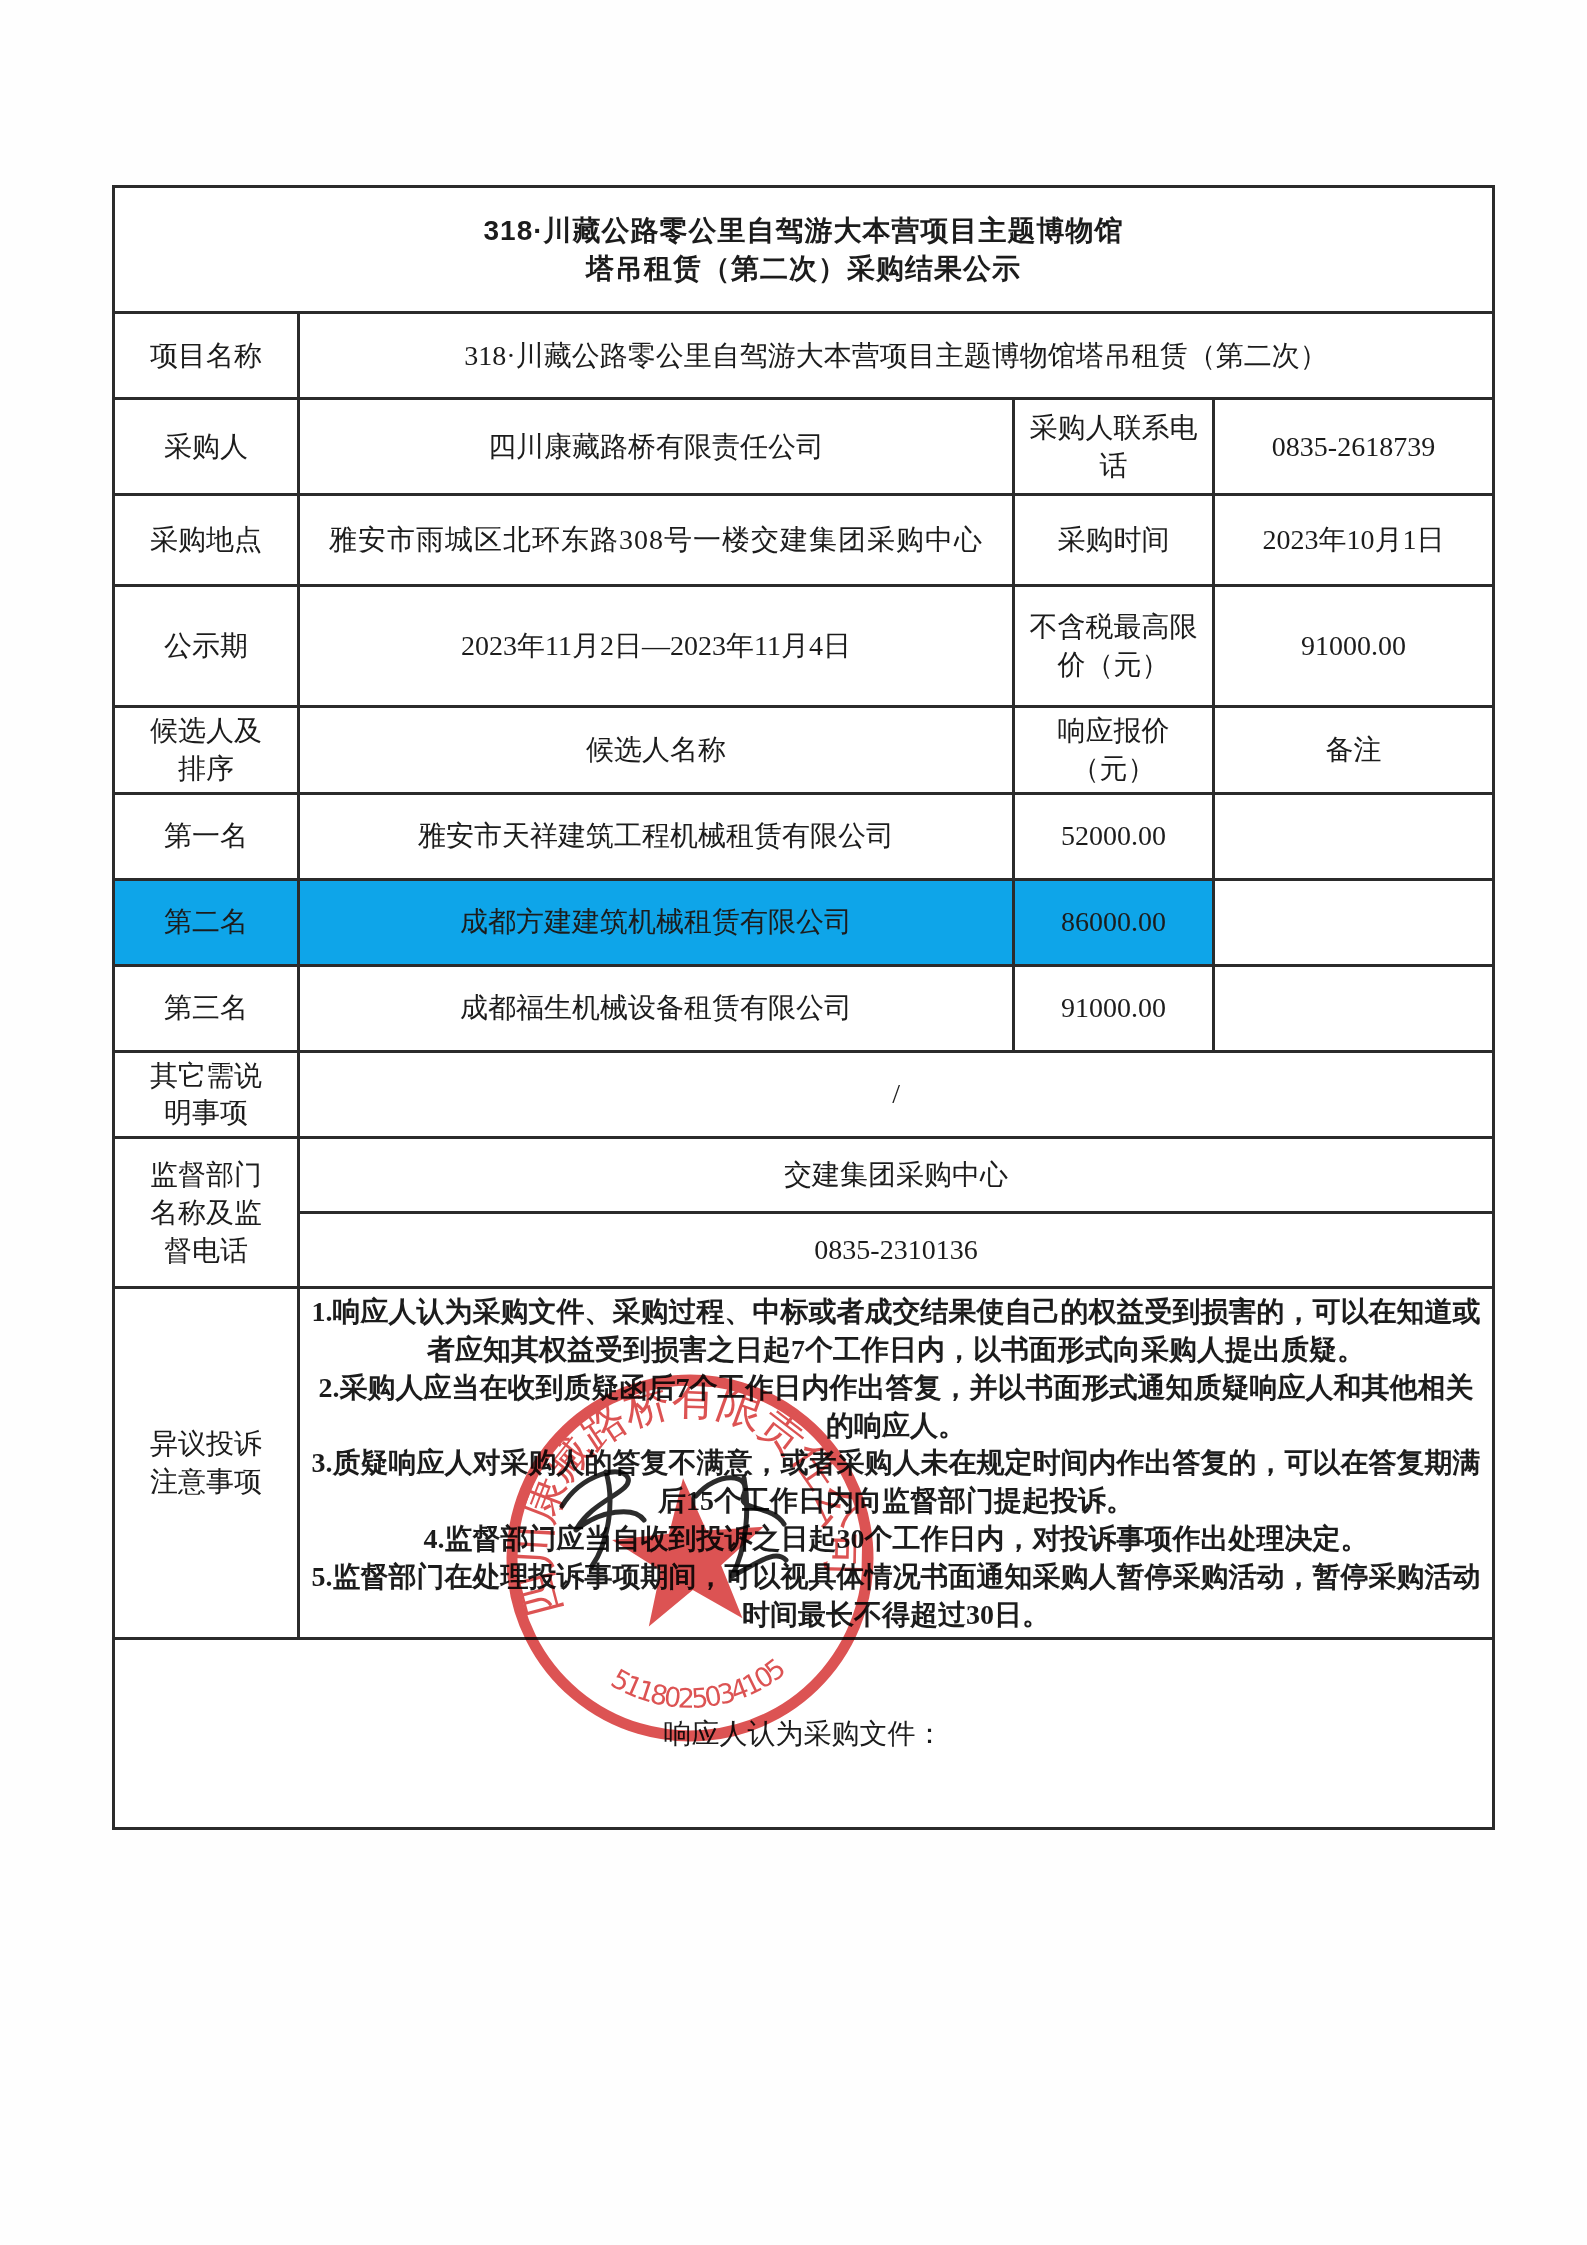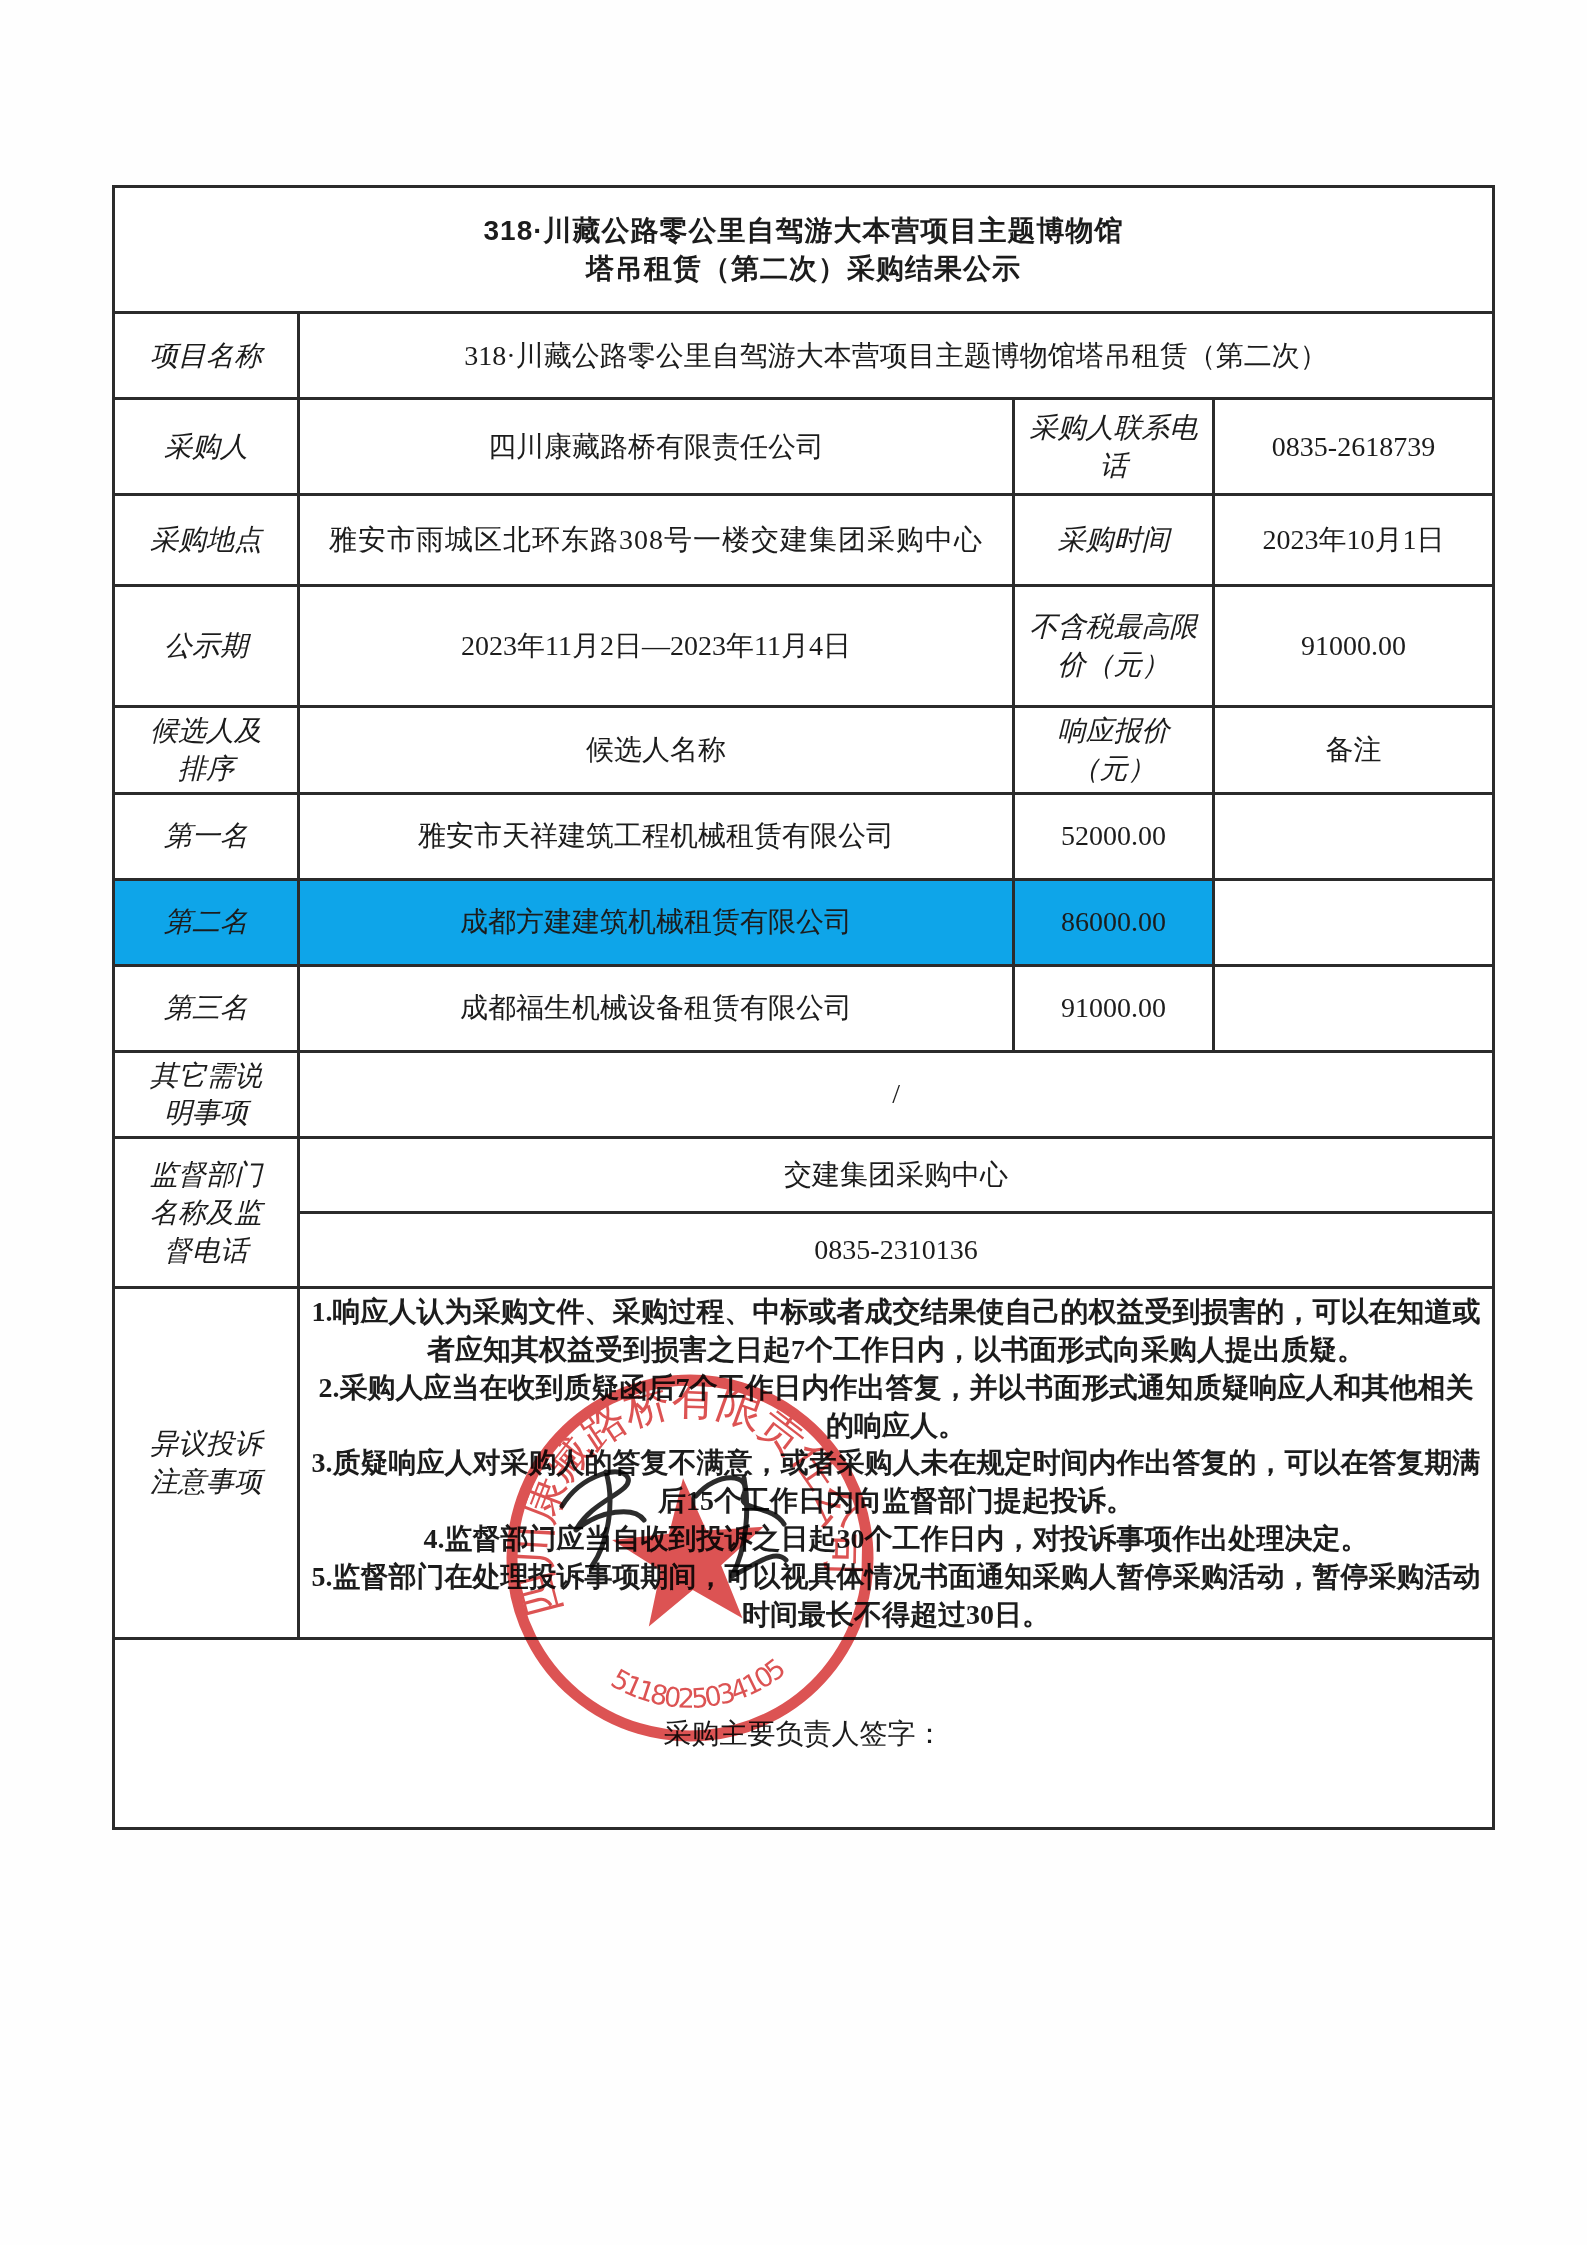--- a/index.html
+++ b/index.html
@@ -22,21 +22,21 @@
     text-align:center;vertical-align:middle;
     padding:4px 10px;
     white-space:pre-line;
     line-height:1.35;
   }
   td.title-cell{
     font-family:"Liberation Sans","DejaVu Sans",sans-serif;
     font-weight:bold;font-size:36px;line-height:1.45;
     letter-spacing:1px;
   }
-  td.lbl{padding:4px 6px;font-style:italic;}
+  td.lbl{padding:4px 6px;}
   td.lbl-left{text-align:left;padding-left:10px;margin-top:8px;}
   td.val-left{text-align:left;padding-left:8px;padding-right:4px;letter-spacing:1px;}
   td.notice-cell{
     text-align:left;font-size:26px;line-height:1.36;padding:8px 12px;
     vertical-align:middle;
     font-weight:bold;
   }
   tr.hl-row td.hl{background:#0ea5e9;}
   td.sig-cell{text-align:left;vertical-align:middle;padding-left:16px;font-size:29px;}
   .sig-wrap{position:absolute;left:0;top:0;width:1587px;height:2245px;pointer-events:none;}
@@ -146,21 +146,21 @@
       <td class="lbl" style="height:314px">异议投诉
 注意事项</td>
       <td colspan="3" class="notice-cell">1.响应人认为采购文件、采购过程、中标或者成交结果使自己的权益受到损害的，可以在知道或者应知其权益受到损害之日起7个工作日内，以书面形式向采购人提出质疑。
 2.采购人应当在收到质疑函后7个工作日内作出答复，并以书面形式通知质疑响应人和其他相关的响应人。
 3.质疑响应人对采购人的答复不满意，或者采购人未在规定时间内作出答复的，可以在答复期满后15个工作日内向监督部门提起投诉。
 4.监督部门应当自收到投诉之日起30个工作日内，对投诉事项作出处理决定。
 5.监督部门在处理投诉事项期间，可以视具体情况书面通知采购人暂停采购活动，暂停采购活动时间最长不得超过30日。</td>
     </tr>
 
     <tr>
-      <td colspan="4" class="sig-cell" style="height:179px">采购主要负责人签字：</td>
+      <td colspan="4" class="sig-cell" style="height:179px">响应人认为采购文件：</td>
     </tr>
   </tbody>
     </table>
 
   <div class="sig-wrap">
 
     <svg class="stamp" viewBox="0 0 420 420">
       <g transform="rotate(-5 210 210)" fill="#d83b3b">
         <circle cx="210" cy="210" r="178" fill="none" stroke="#d83b3b" stroke-width="11"></circle>
         <polygon points="210,130 228.8,184.1 286.1,185.3 240.4,219.9 257,274.7 210,242 163,274.7 179.6,219.9 133.9,185.3 191.2,184.1"></polygon>

